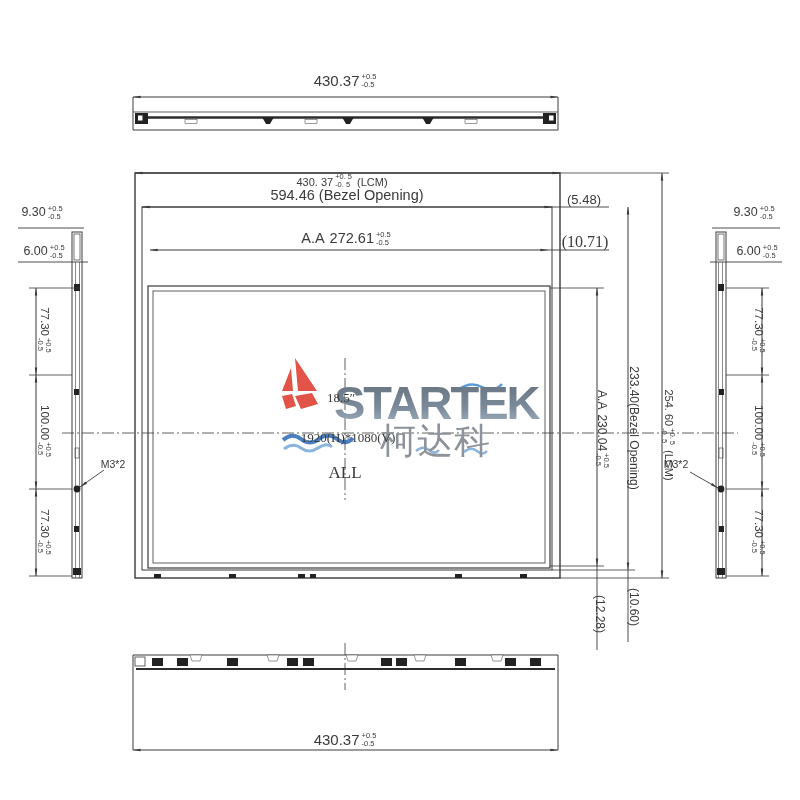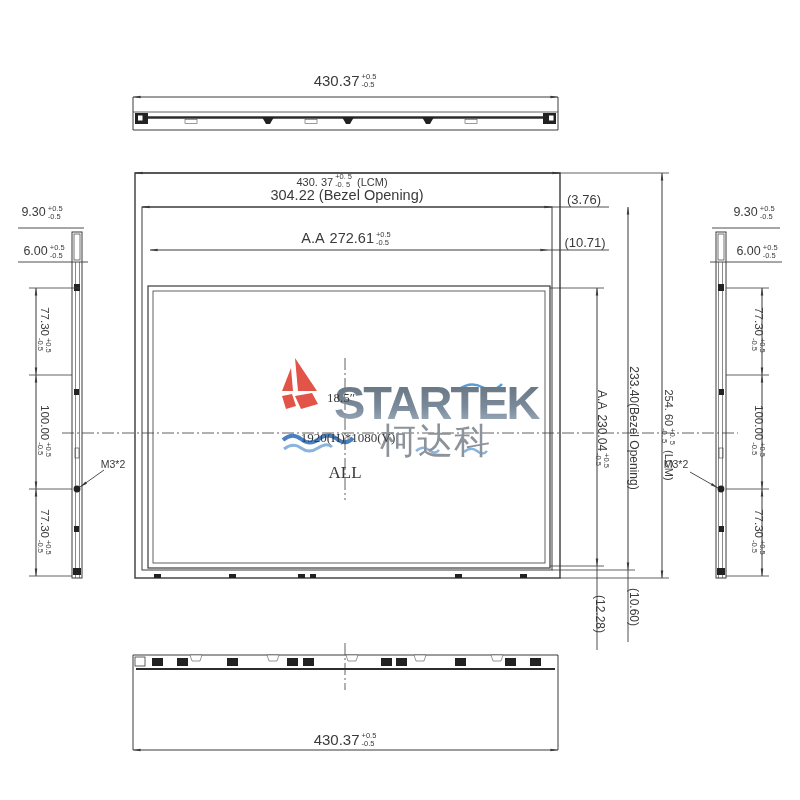--- a/index.html
+++ b/index.html
@@ -188,34 +188,34 @@
 
   <div class="lbl" style="left:342px;top:180px;font-size:11px;align-items:flex-end;">
     <span>430. 37</span>
     <span class="tol">
         <span>+0. 5</span>
         <span>-0. 5</span>
       </span>
     <span class="sfx">(LCM)</span>
   </div>
   <div class="lbl" style="left:347px;top:195px;font-size:14.5px;">
-    <span>304.22 (Bezel Opening)</span>
+    <span>594.46 (Bezel Opening)</span>
   </div>
   <div class="lbl" style="left:346px;top:238px;font-size:14.5px;">
     <span class="pfx">A.A</span>
     <span>272.61</span>
     <span class="tol">
         <span>+0.5</span>
         <span>-0.5</span>
       </span>
   </div>
   <div class="lbl" style="left:584px;top:199px;font-size:13px;">
-    <span>(3.76)</span>
-  </div>
-  <div class="lbl" style="left:585px;top:242px;font-size:13px;">
+    <span>(5.48)</span>
+  </div>
+  <div class="lbl" style="left:585px;top:242px;font-size:16px;font-family:Liberation Serif, serif;">
     <span>(10.71)</span>
   </div>
 
   <div class="lbl rot" style="left:602px;top:429px;font-size:12px;">
     <span class="pfx">A.A</span>
     <span>230.04</span>
     <span class="tol">
         <span>+0.5</span>
         <span>-0.5</span>
       </span>

